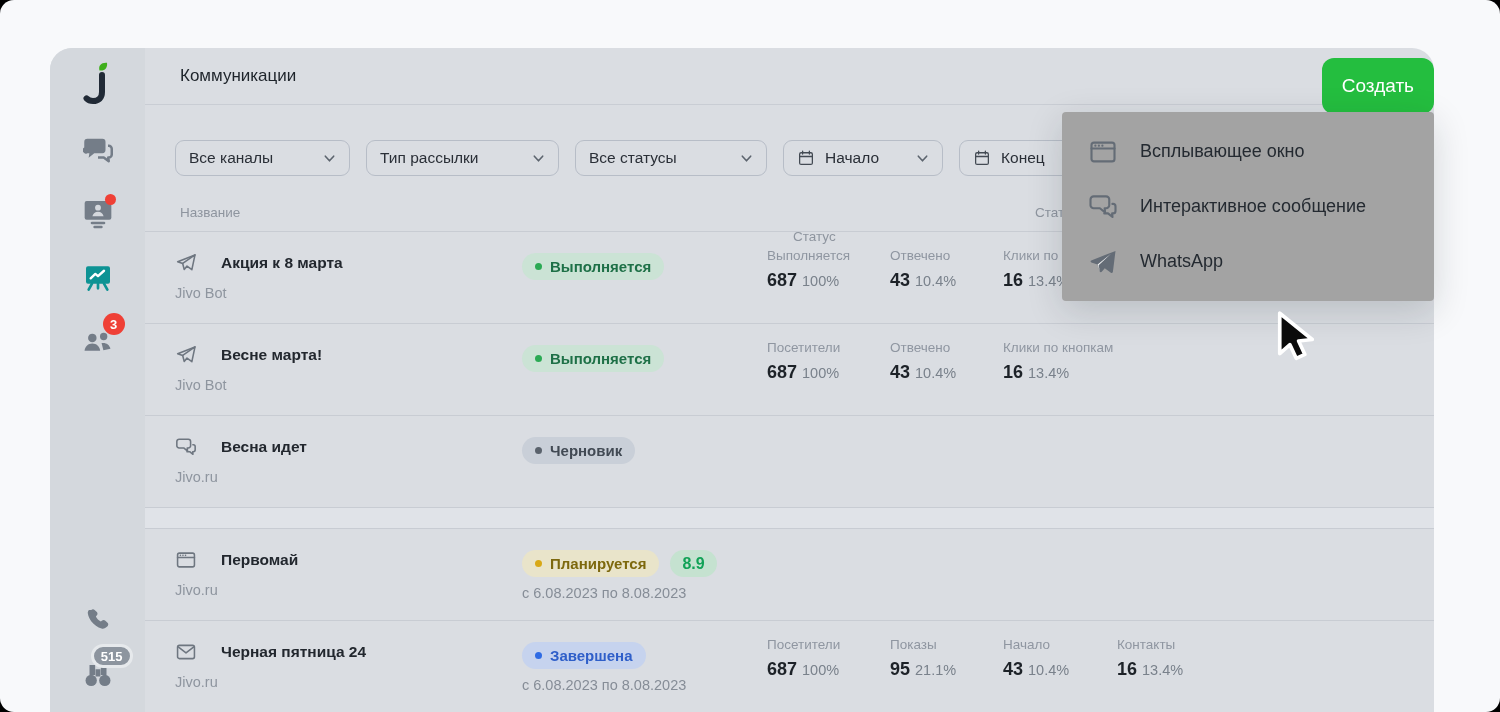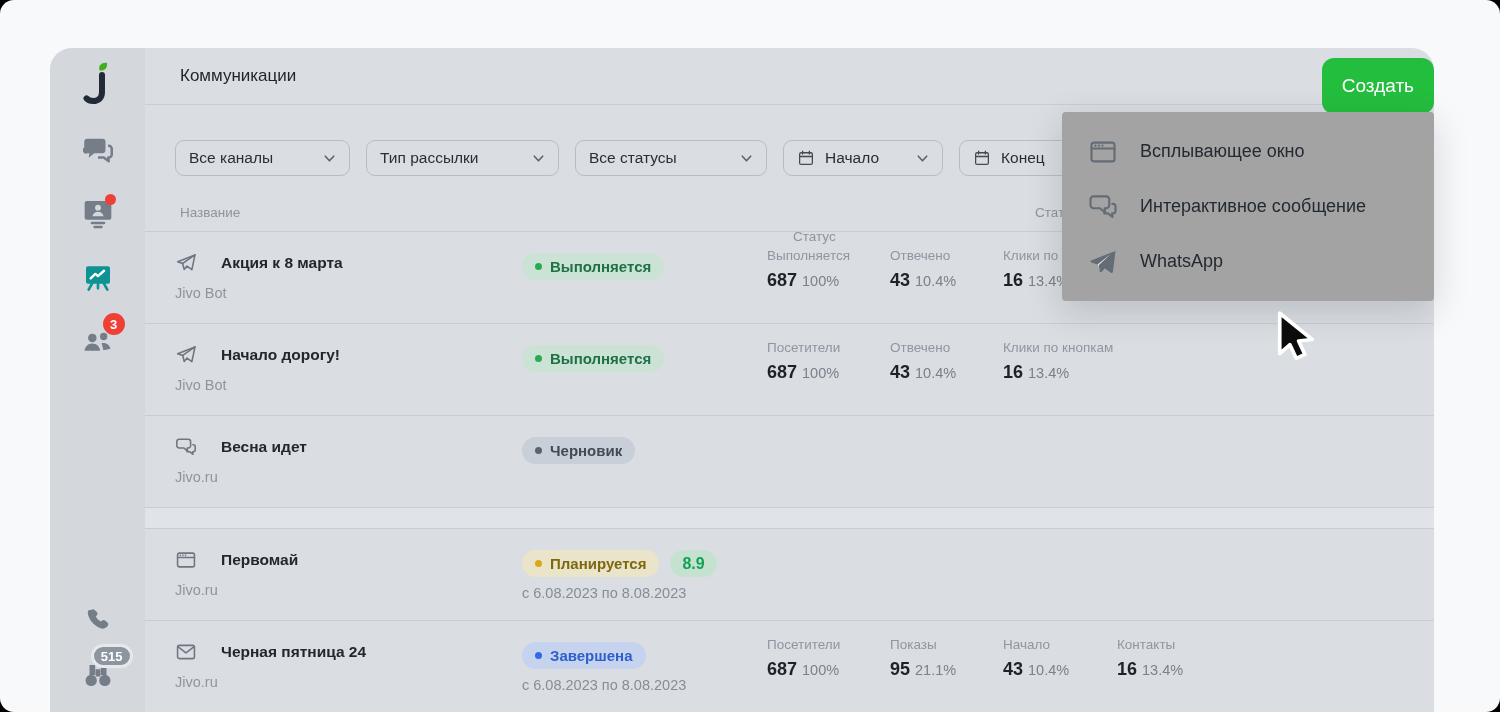--- a/index.html
+++ b/index.html
@@ -250,21 +250,21 @@
             </div>
           </div>
           <div class="row">
             <div class="row-name">
               <span class="row-ic ic">
                 <svg viewBox="0 0 24 24">
                   <path d="M21.8 3.2L2.9 10.6l5.5 1.9L10 19l3.1-3.6 5.3 3.9L21.8 3.2z" stroke="currentColor" fill="none" stroke-width="1.7" stroke-linecap="round" stroke-linejoin="round"></path>
                   <path d="M8.4 12.5l13.4-9.3" stroke="currentColor" fill="none" stroke-width="1.7" stroke-linecap="round" stroke-linejoin="round"></path>
                 </svg>
               </span>
-              <span class="row-title">Начало дорогу!</span>
+              <span class="row-title">Весне марта!</span>
             </div>
             <div class="row-sub">Jivo Bot</div>
             <div class="row-status">
               <span class="pill st-running"><span class="dot"></span>Выполняется</span>
             </div>
             <div class="stat" style="left:622px">
               <div class="stat-label">Посетители</div>
               <div class="stat-value">687<span class="pct">100%</span></div>
             </div>
             <div class="stat" style="left:745px">

